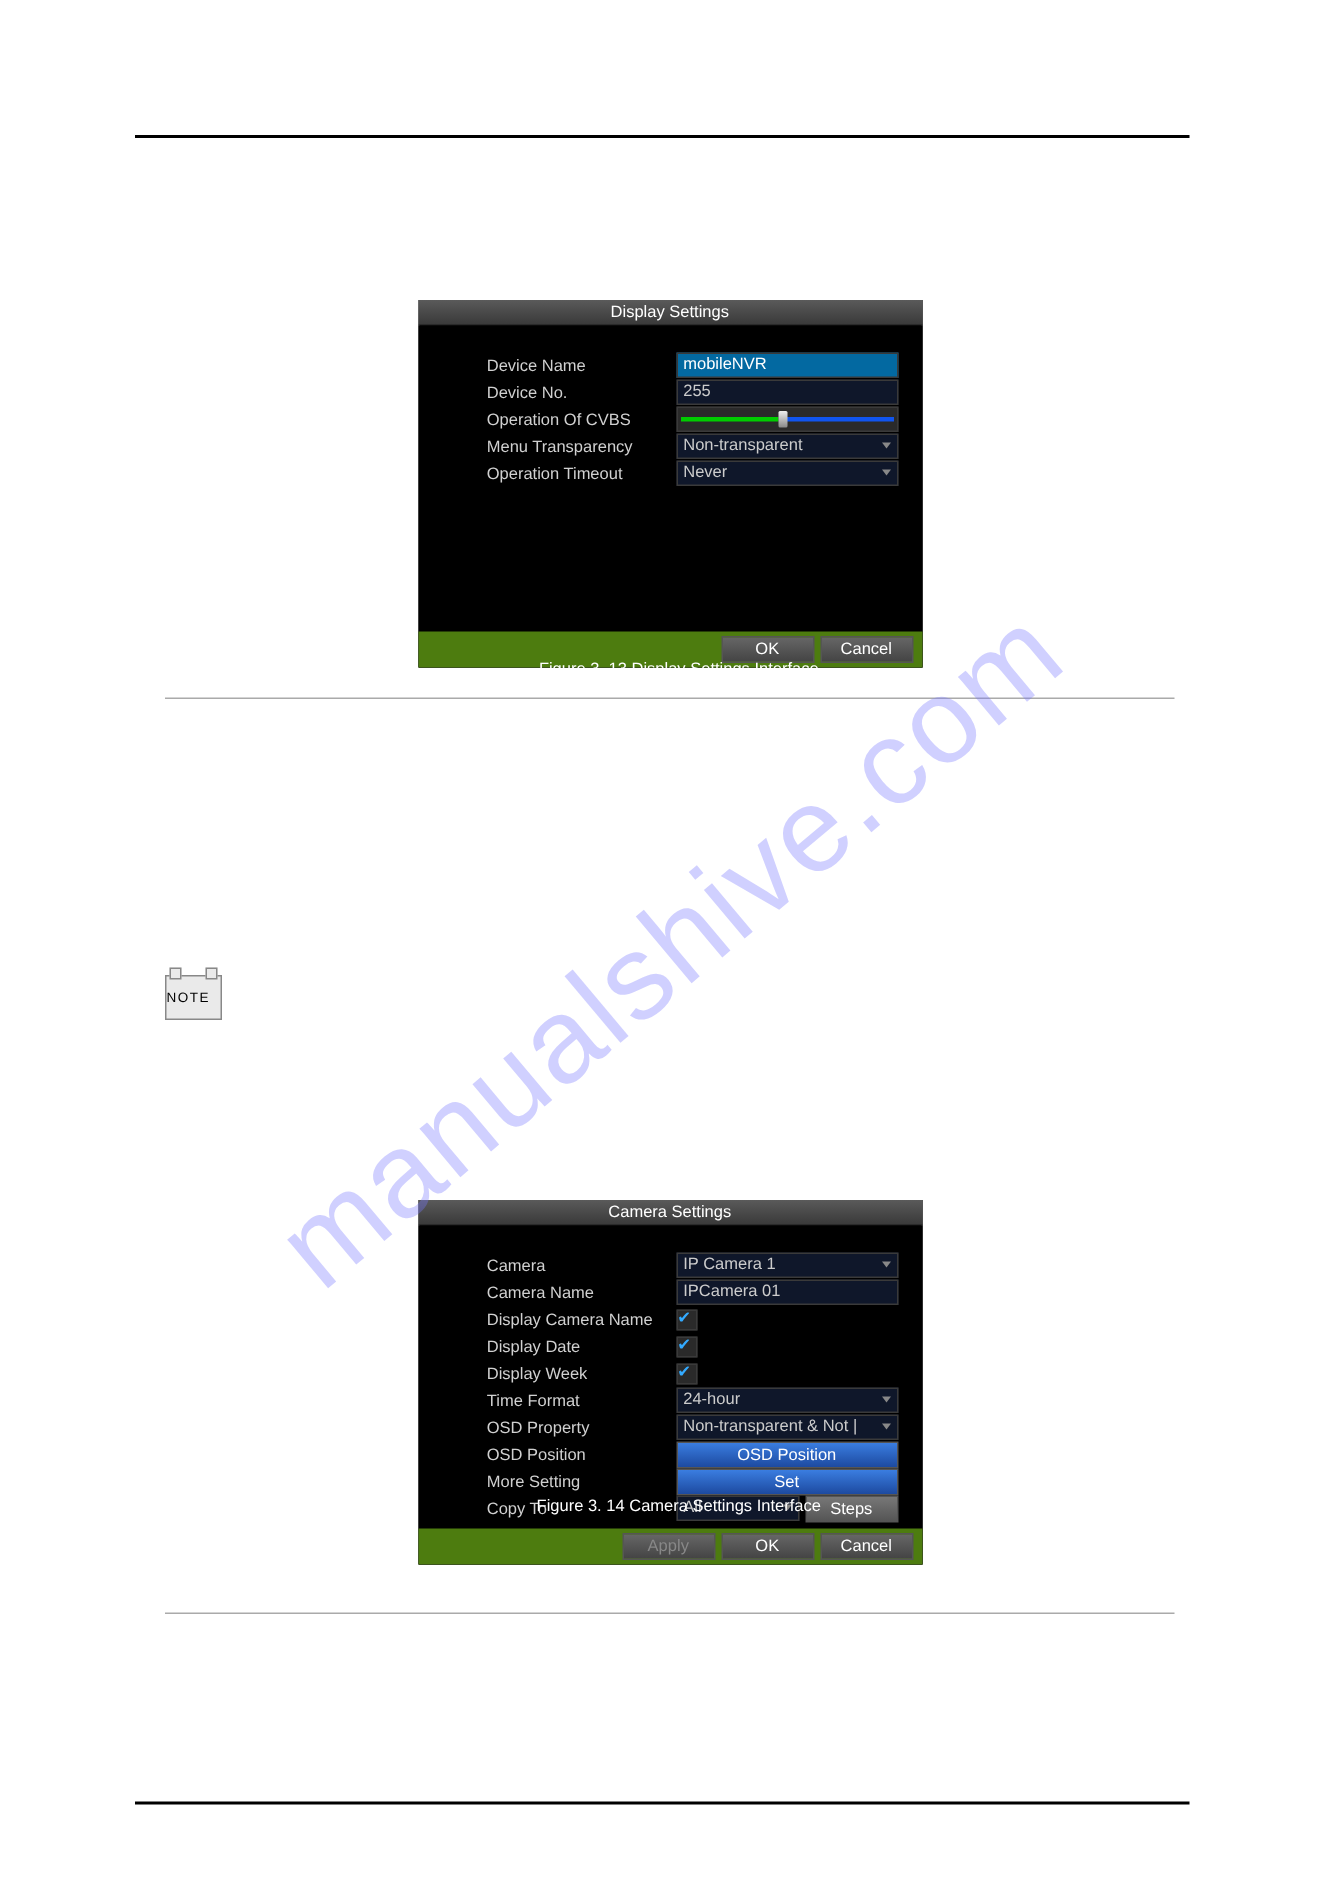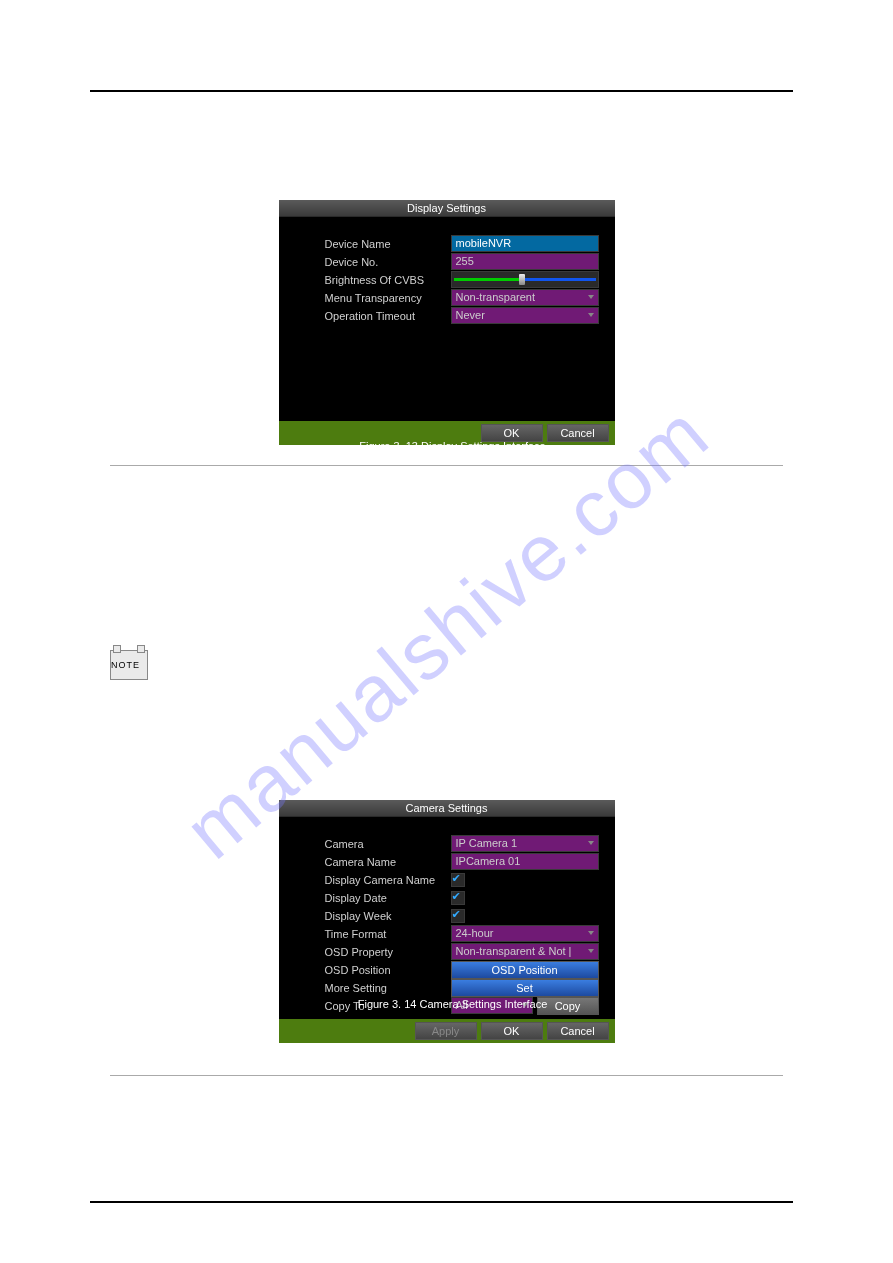--- a/index.html
+++ b/index.html
@@ -94,21 +94,21 @@
     height: 17px;
     margin-bottom: 1px;
   }
   .row .label {
     width: 126px;
     flex: 0 0 126px;
     margin-left: 30px;
   }
   .field {
     flex: 1;
-    background: #701a75;
+    background: #0f172a;
     padding: 0 4px;
     height: 15px;
     line-height: 15px;
     border: 1px solid #3a3a3a;
     color: #ccc;
     position: relative;
   }
   .field.selected {
     background: #0369a1;
     color: #fff;
@@ -277,21 +277,21 @@
     <div class="dialog-body tall1">
       <div class="row">
         <div class="label">Device Name</div>
         <div class="field selected">mobileNVR</div>
       </div>
       <div class="row">
         <div class="label">Device No.</div>
         <div class="field">255</div>
       </div>
       <div class="row">
-        <div class="label">Brightness Of CVBS</div>
+        <div class="label">Operation Of CVBS</div>
         <div class="slider">
           <div class="track-left"></div>
           <div class="track-right"></div>
           <div class="thumb"></div>
         </div>
       </div>
       <div class="row">
         <div class="label">Menu Transparency</div>
         <div class="field dropdown">Non-transparent</div>
       </div>
@@ -360,21 +360,21 @@
         <div class="label">OSD Position</div>
         <div class="btn blue">OSD Position</div>
       </div>
       <div class="row">
         <div class="label">More Setting</div>
         <div class="btn blue">Set</div>
       </div>
       <div class="row">
         <div class="label">Copy To</div>
         <div class="field dropdown">All</div>
-        <div class="btn inline">Copy</div>
+        <div class="btn inline">Steps</div>
       </div>
     </div>
     <div class="dialog-footer">
       <div class="btn dim">Apply</div>
       <div class="btn">OK</div>
       <div class="btn">Cancel</div>
     </div>
   </div>
 
   <div class="caption" style="top:998px">Figure 3. 14 Camera Settings Interface</div>

